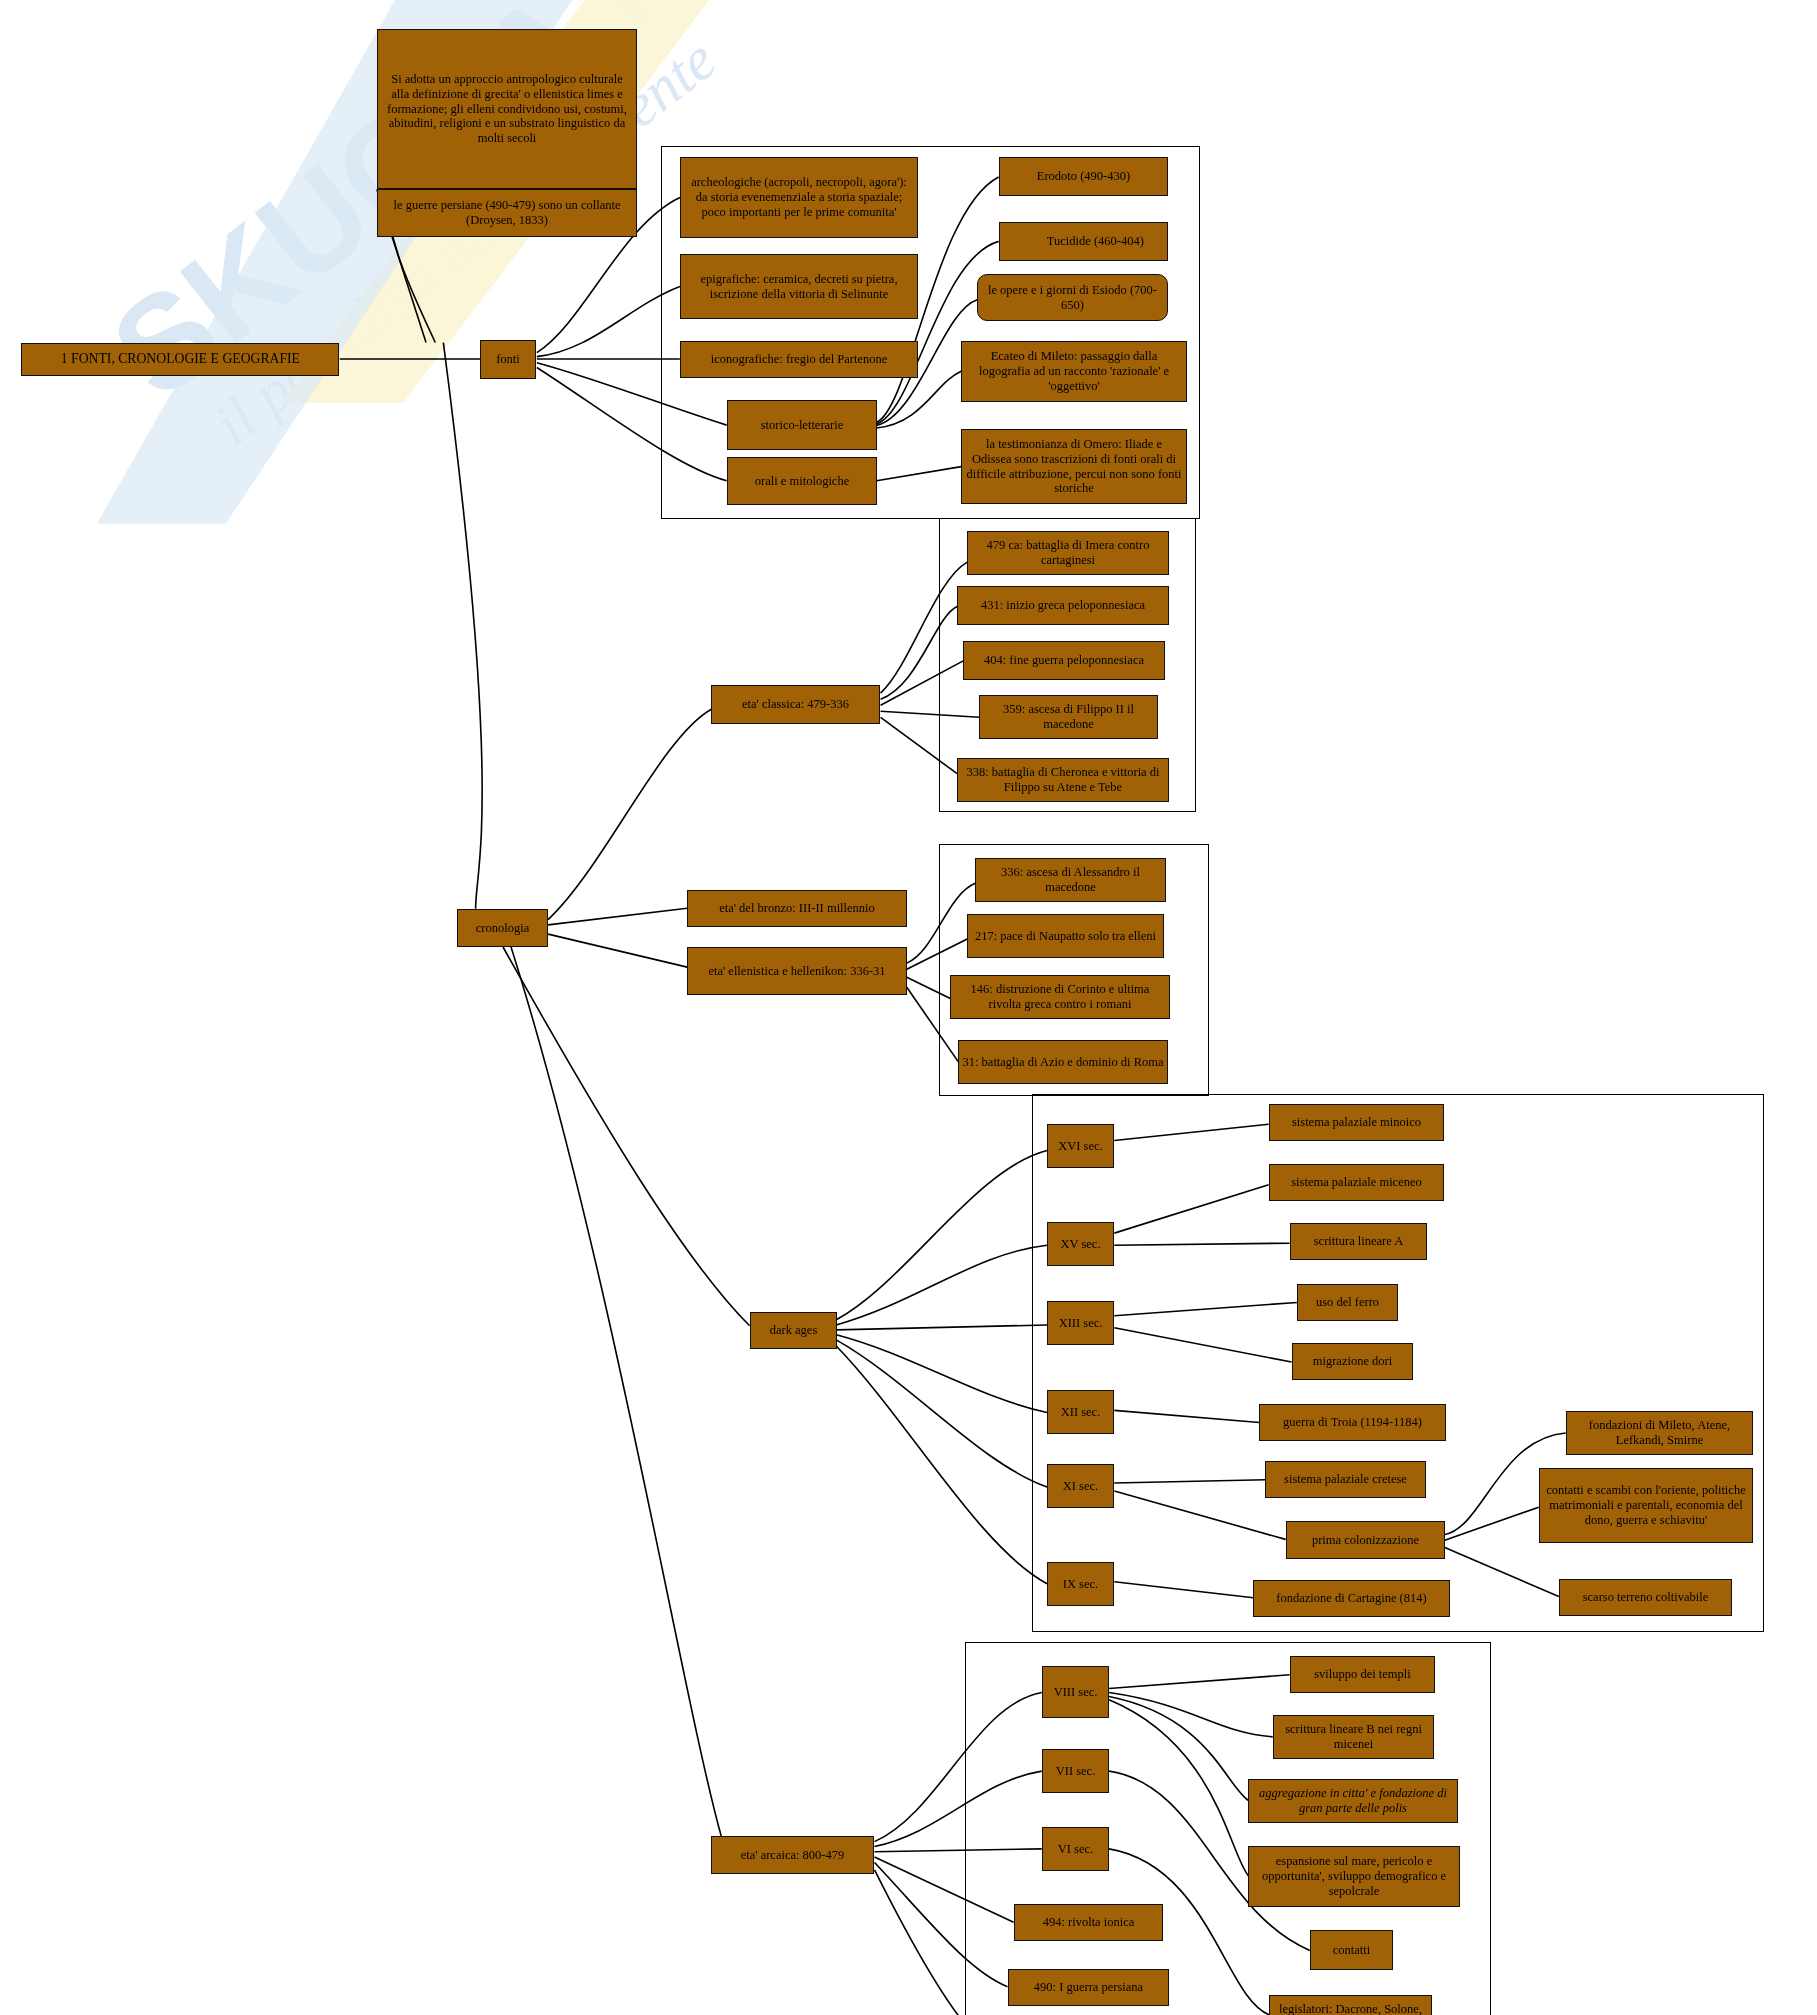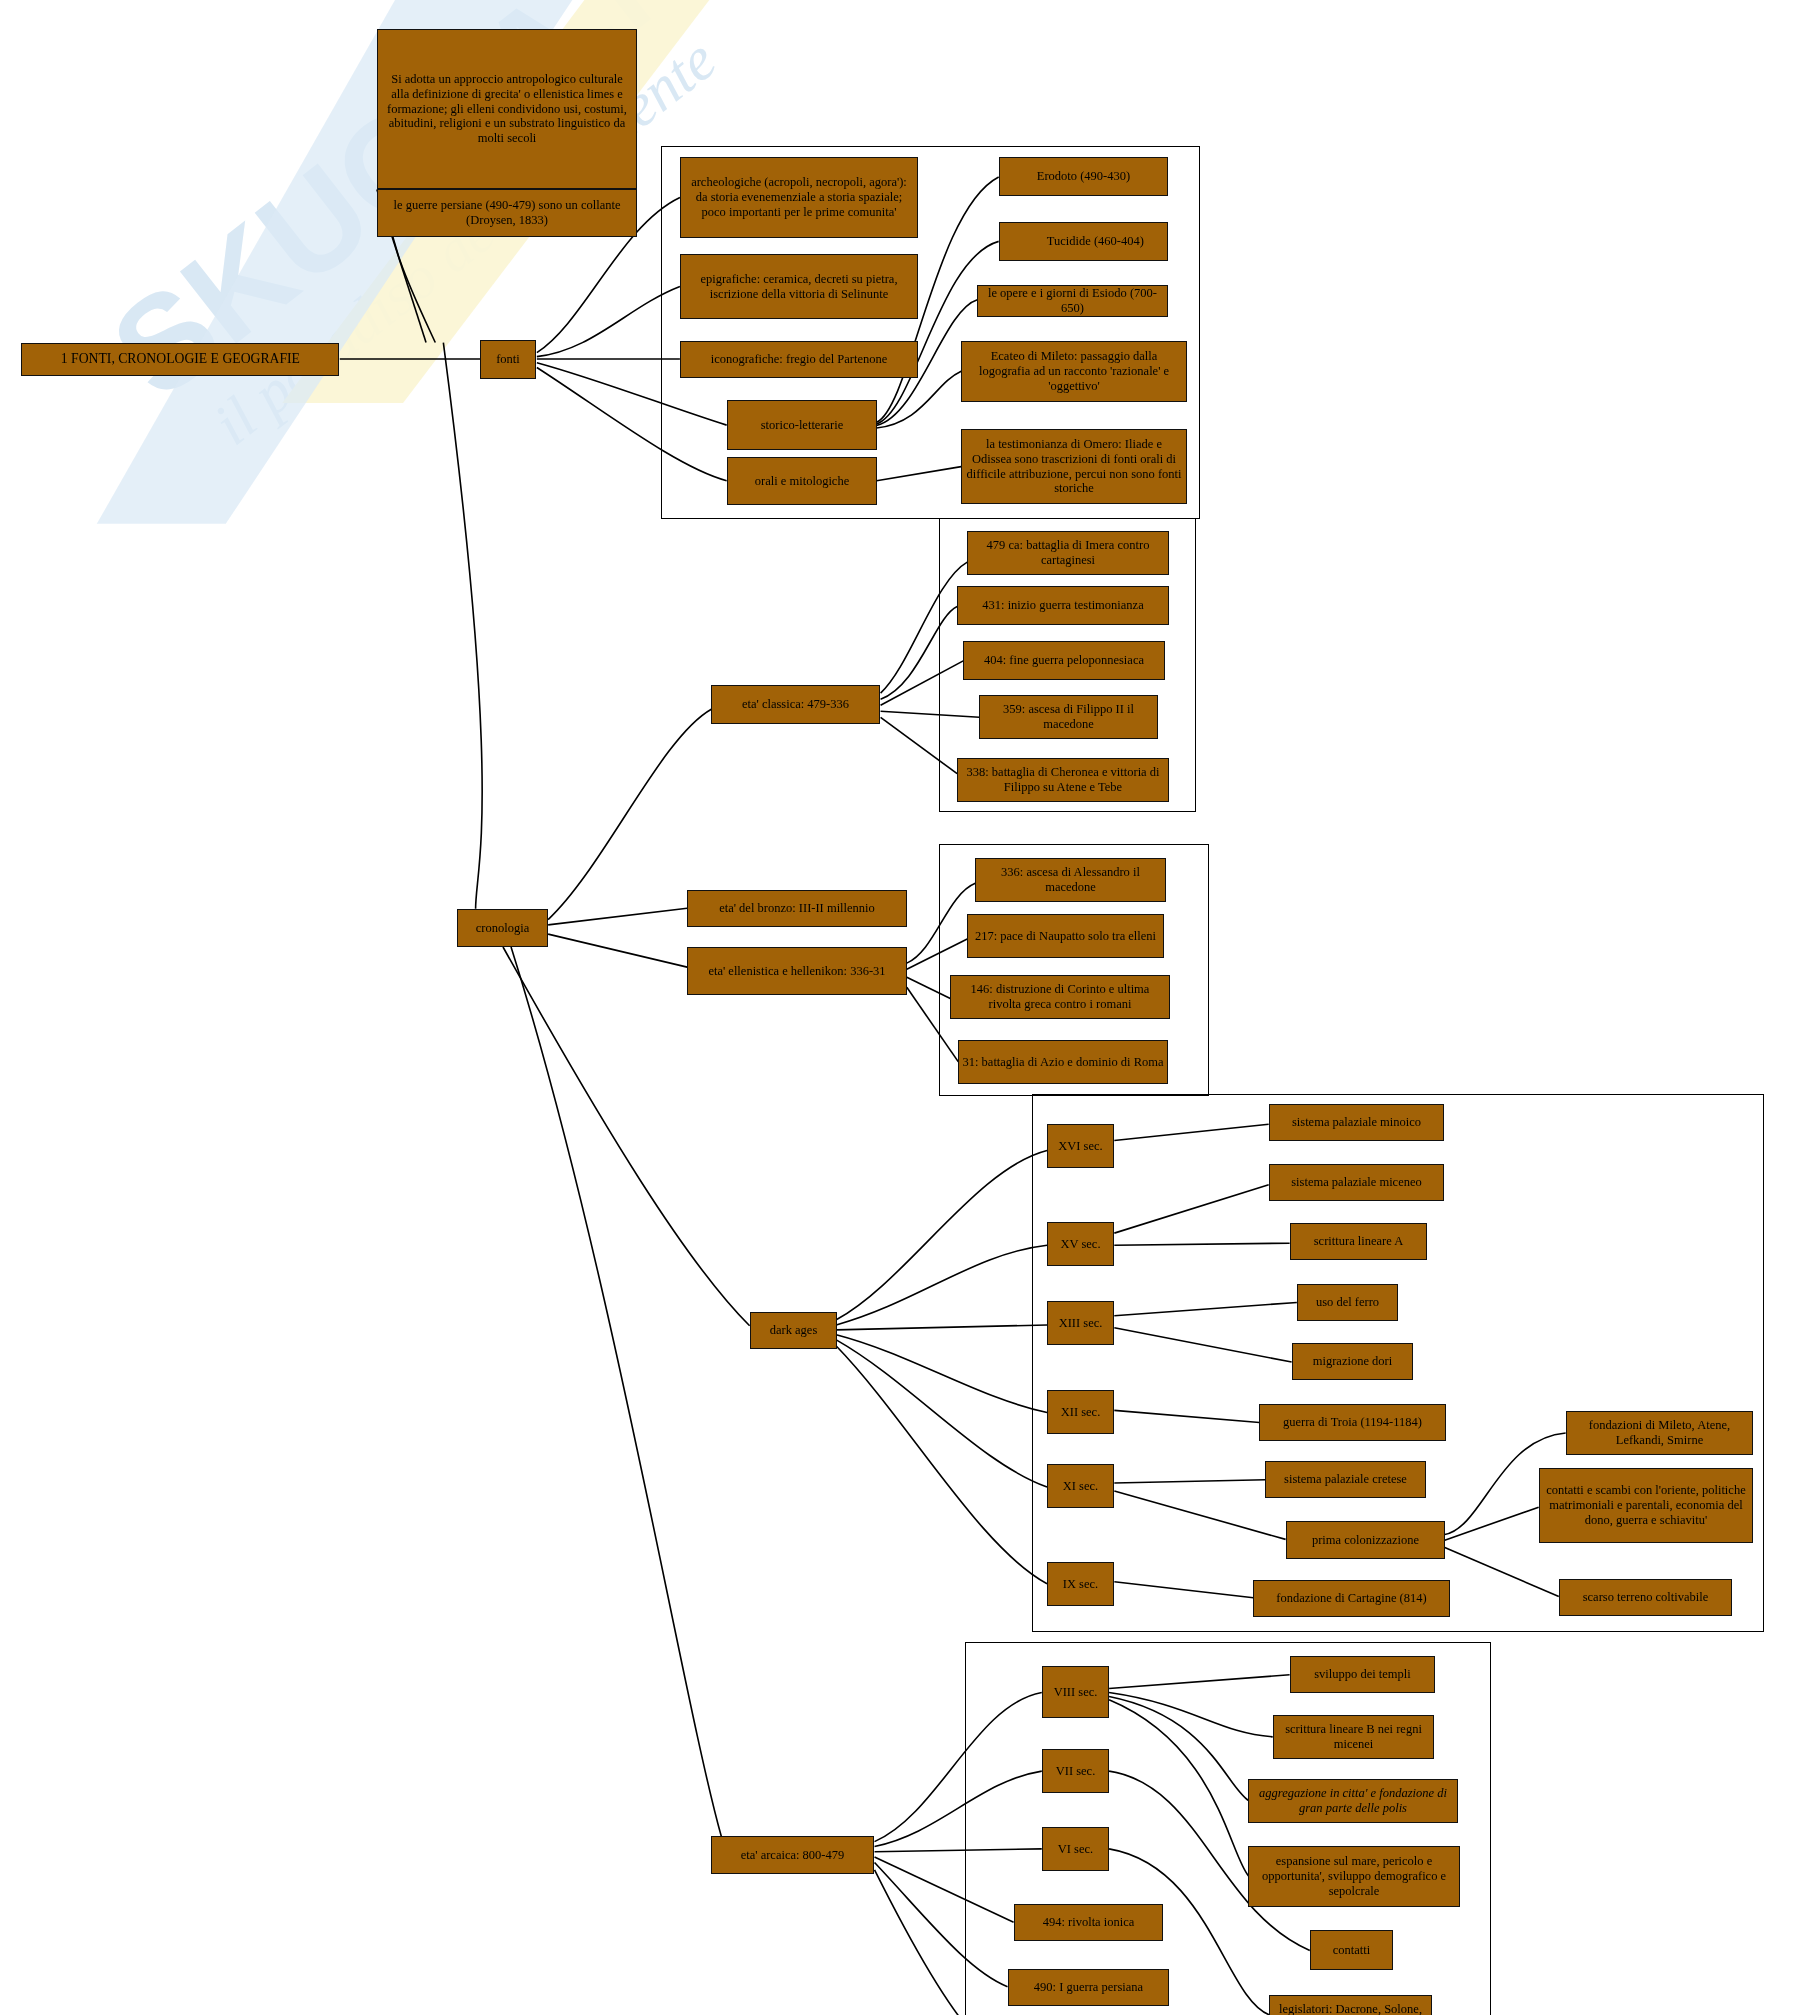--- a/index.html
+++ b/index.html
@@ -175,21 +175,21 @@
       </div>
       <div class="node" style="left: 727px; top: 457px; width: 150px; height: 48px; font-size: 12.5px;">
         <span>orali e mitologiche</span>
       </div>
       <div class="node" style="left: 999px; top: 157px; width: 169px; height: 39px; font-size: 12.5px;">
         <span>Erodoto (490-430)</span>
       </div>
       <div class="node" style="left: 999px; top: 222px; width: 169px; height: 39px; font-size: 12.5px; padding-left: 27px;">
         <span>Tucidide (460-404)</span>
       </div>
-      <div class="node" style="left: 977px; top: 285px; width: 191px; height: 32px; font-size: 12.5px;">
+      <div class="node" style="left: 977px; top: 274px; width: 191px; height: 47px; font-size: 12.5px; border-radius: 10px;">
         <span>le opere e i giorni di Esiodo (700-650)</span>
       </div>
       <div class="node" style="left: 961px; top: 341px; width: 226px; height: 61px; font-size: 12.5px;">
         <span>Ecateo di Mileto: passaggio dalla logografia ad un racconto 'razionale' e 'oggettivo'</span>
       </div>
       <div class="node" style="left: 961px; top: 429px; width: 226px; height: 75px; font-size: 12.5px;">
         <span>la testimonianza di Omero: Iliade e Odissea sono trascrizioni di fonti orali di difficile attribuzione, percui non sono fonti storiche</span>
       </div>
       <div class="node" style="left: 457px; top: 909px; width: 91px; height: 38px; font-size: 12.5px;">
         <span>cronologia</span>
@@ -200,21 +200,21 @@
       <div class="node" style="left: 687px; top: 890px; width: 220px; height: 37px; font-size: 12.5px;">
         <span>eta' del bronzo: III-II millennio</span>
       </div>
       <div class="node" style="left: 687px; top: 947px; width: 220px; height: 48px; font-size: 12.5px;">
         <span>eta' ellenistica e hellenikon: 336-31</span>
       </div>
       <div class="node" style="left: 967px; top: 531px; width: 202px; height: 44px; font-size: 12.5px;">
         <span>479 ca: battaglia di Imera contro cartaginesi</span>
       </div>
       <div class="node" style="left: 957px; top: 586px; width: 212px; height: 39px; font-size: 12.5px;">
-        <span>431: inizio guerra testimonianza</span>
+        <span>431: inizio greca peloponnesiaca</span>
       </div>
       <div class="node" style="left: 963px; top: 641px; width: 202px; height: 39px; font-size: 12.5px;">
         <span>404: fine guerra peloponnesiaca</span>
       </div>
       <div class="node" style="left: 979px; top: 695px; width: 179px; height: 44px; font-size: 12.5px; justify-content: flex-end;">
         <span>359: ascesa di Filippo II il macedone</span>
       </div>
       <div class="node" style="left: 957px; top: 758px; width: 212px; height: 44px; font-size: 12.5px;">
         <span>338: battaglia di Cheronea e vittoria di Filippo su Atene e Tebe</span>
       </div>

